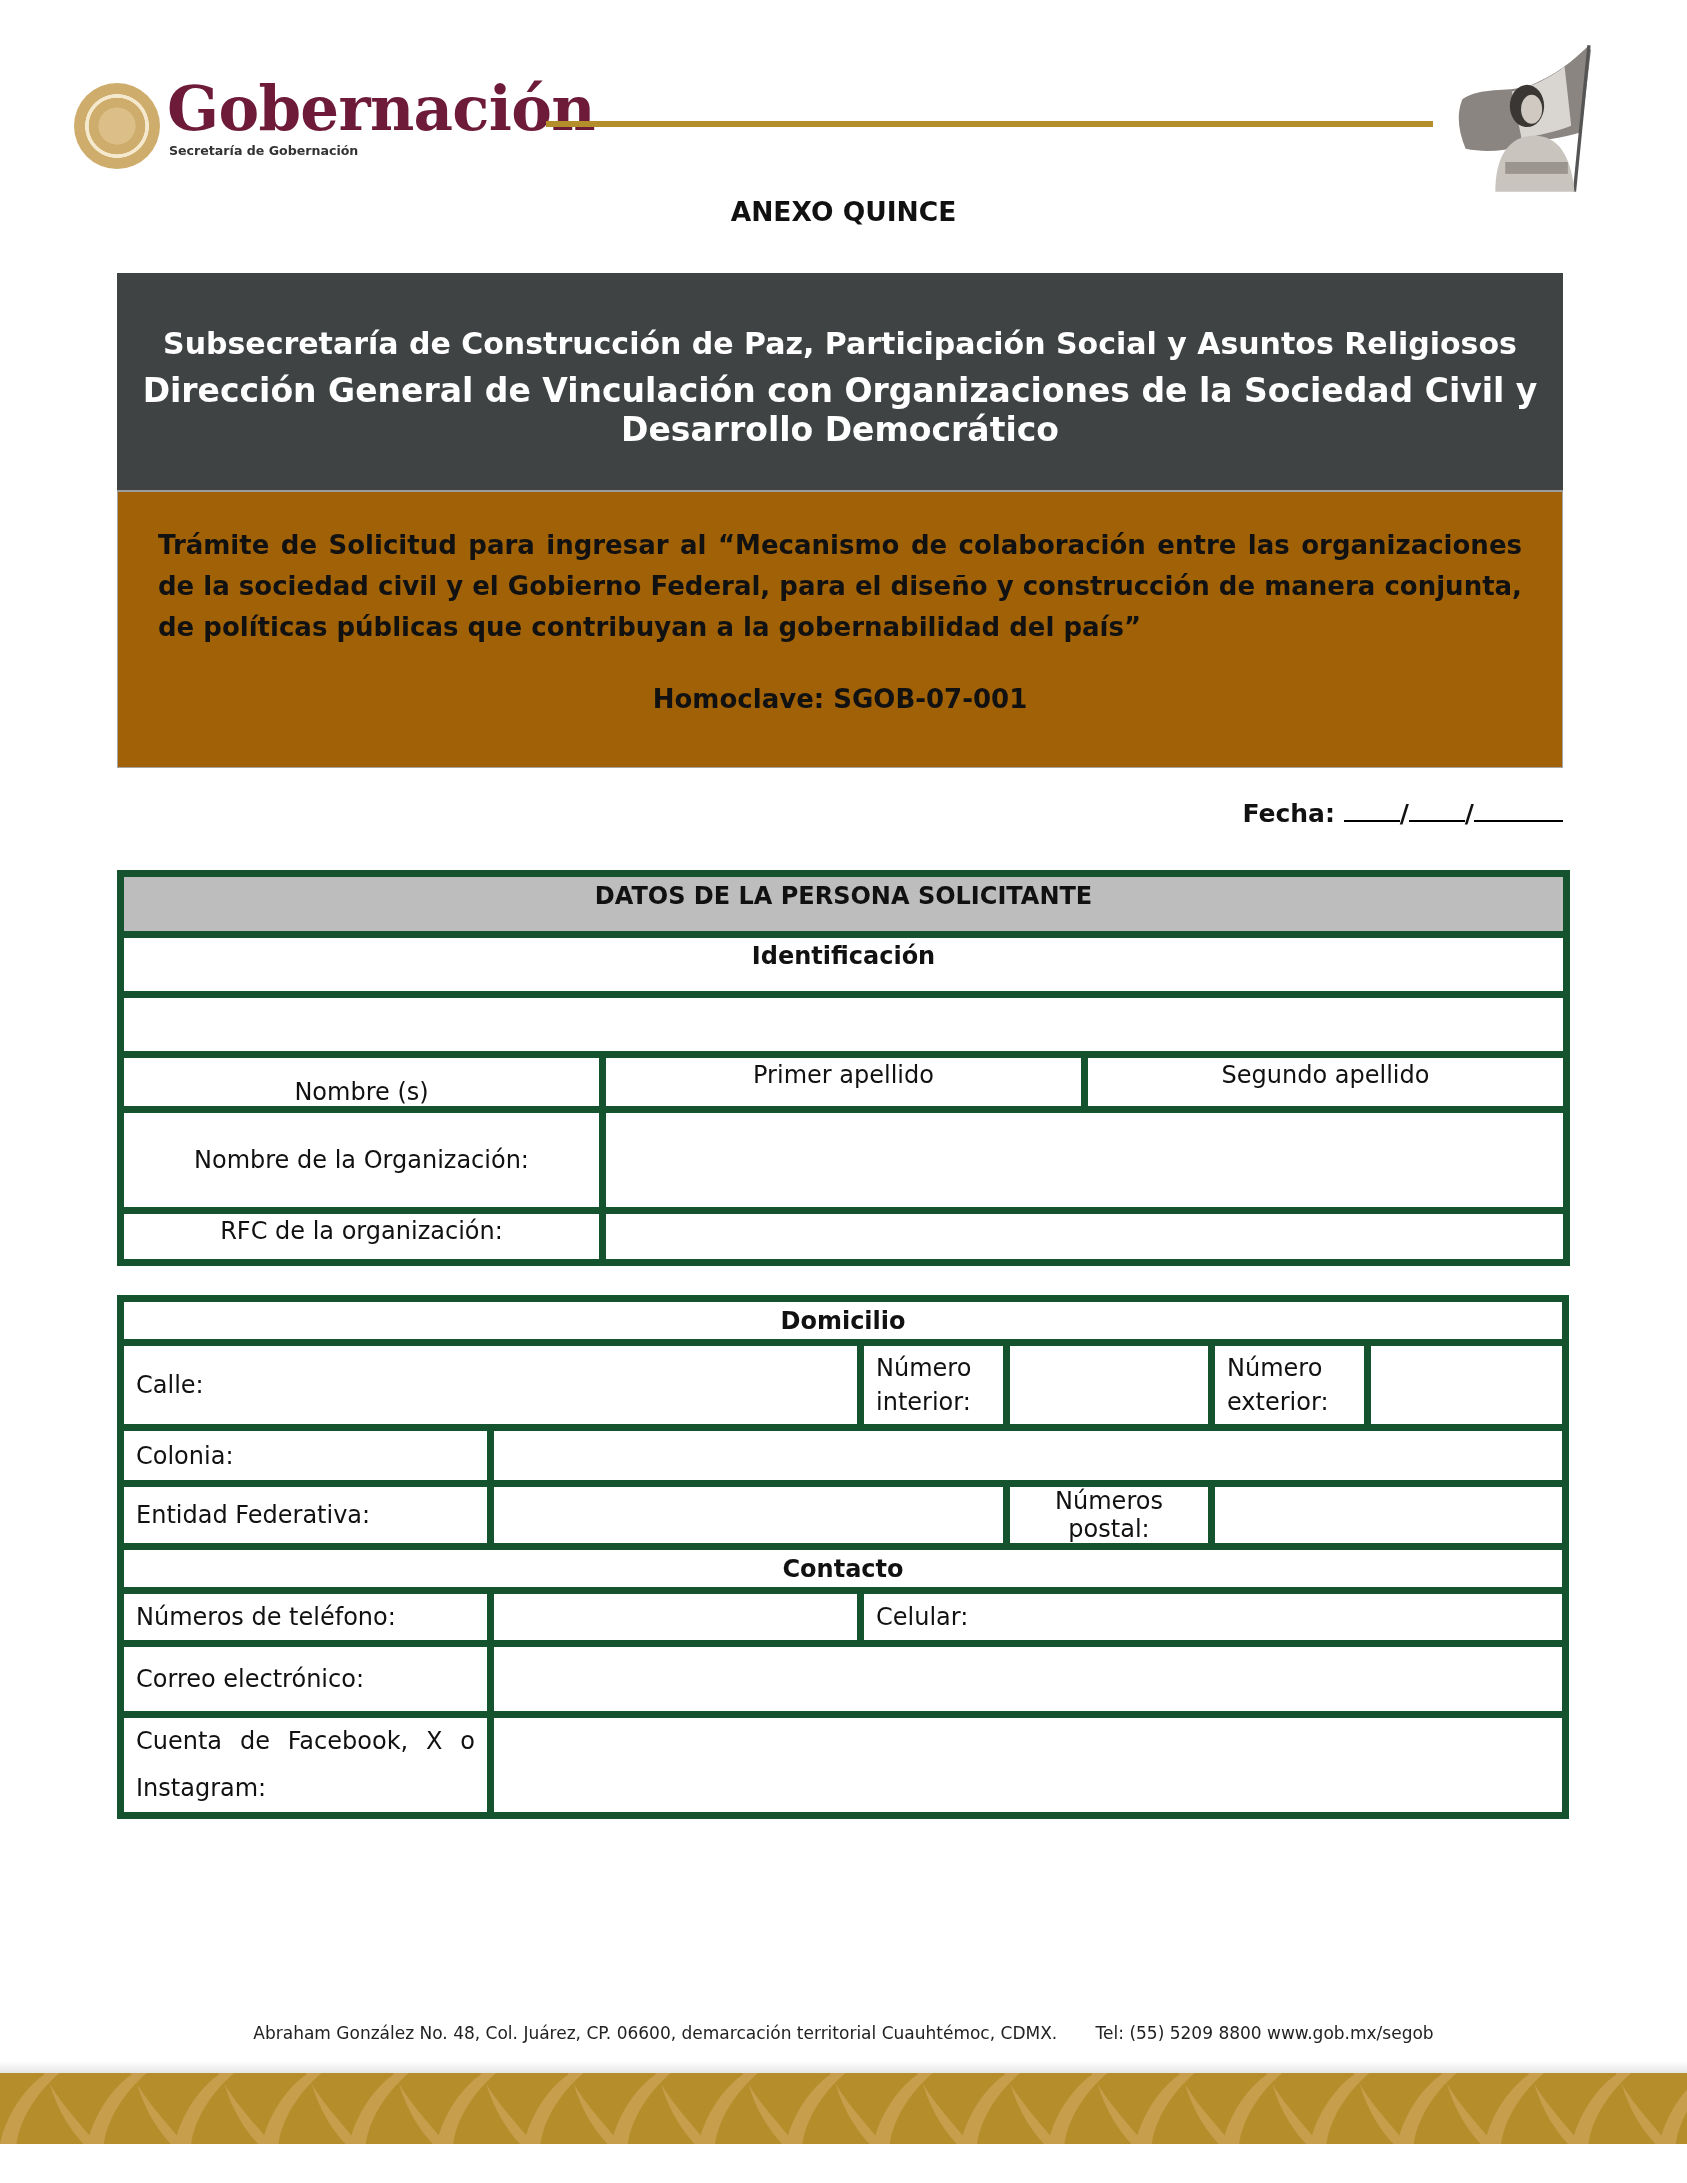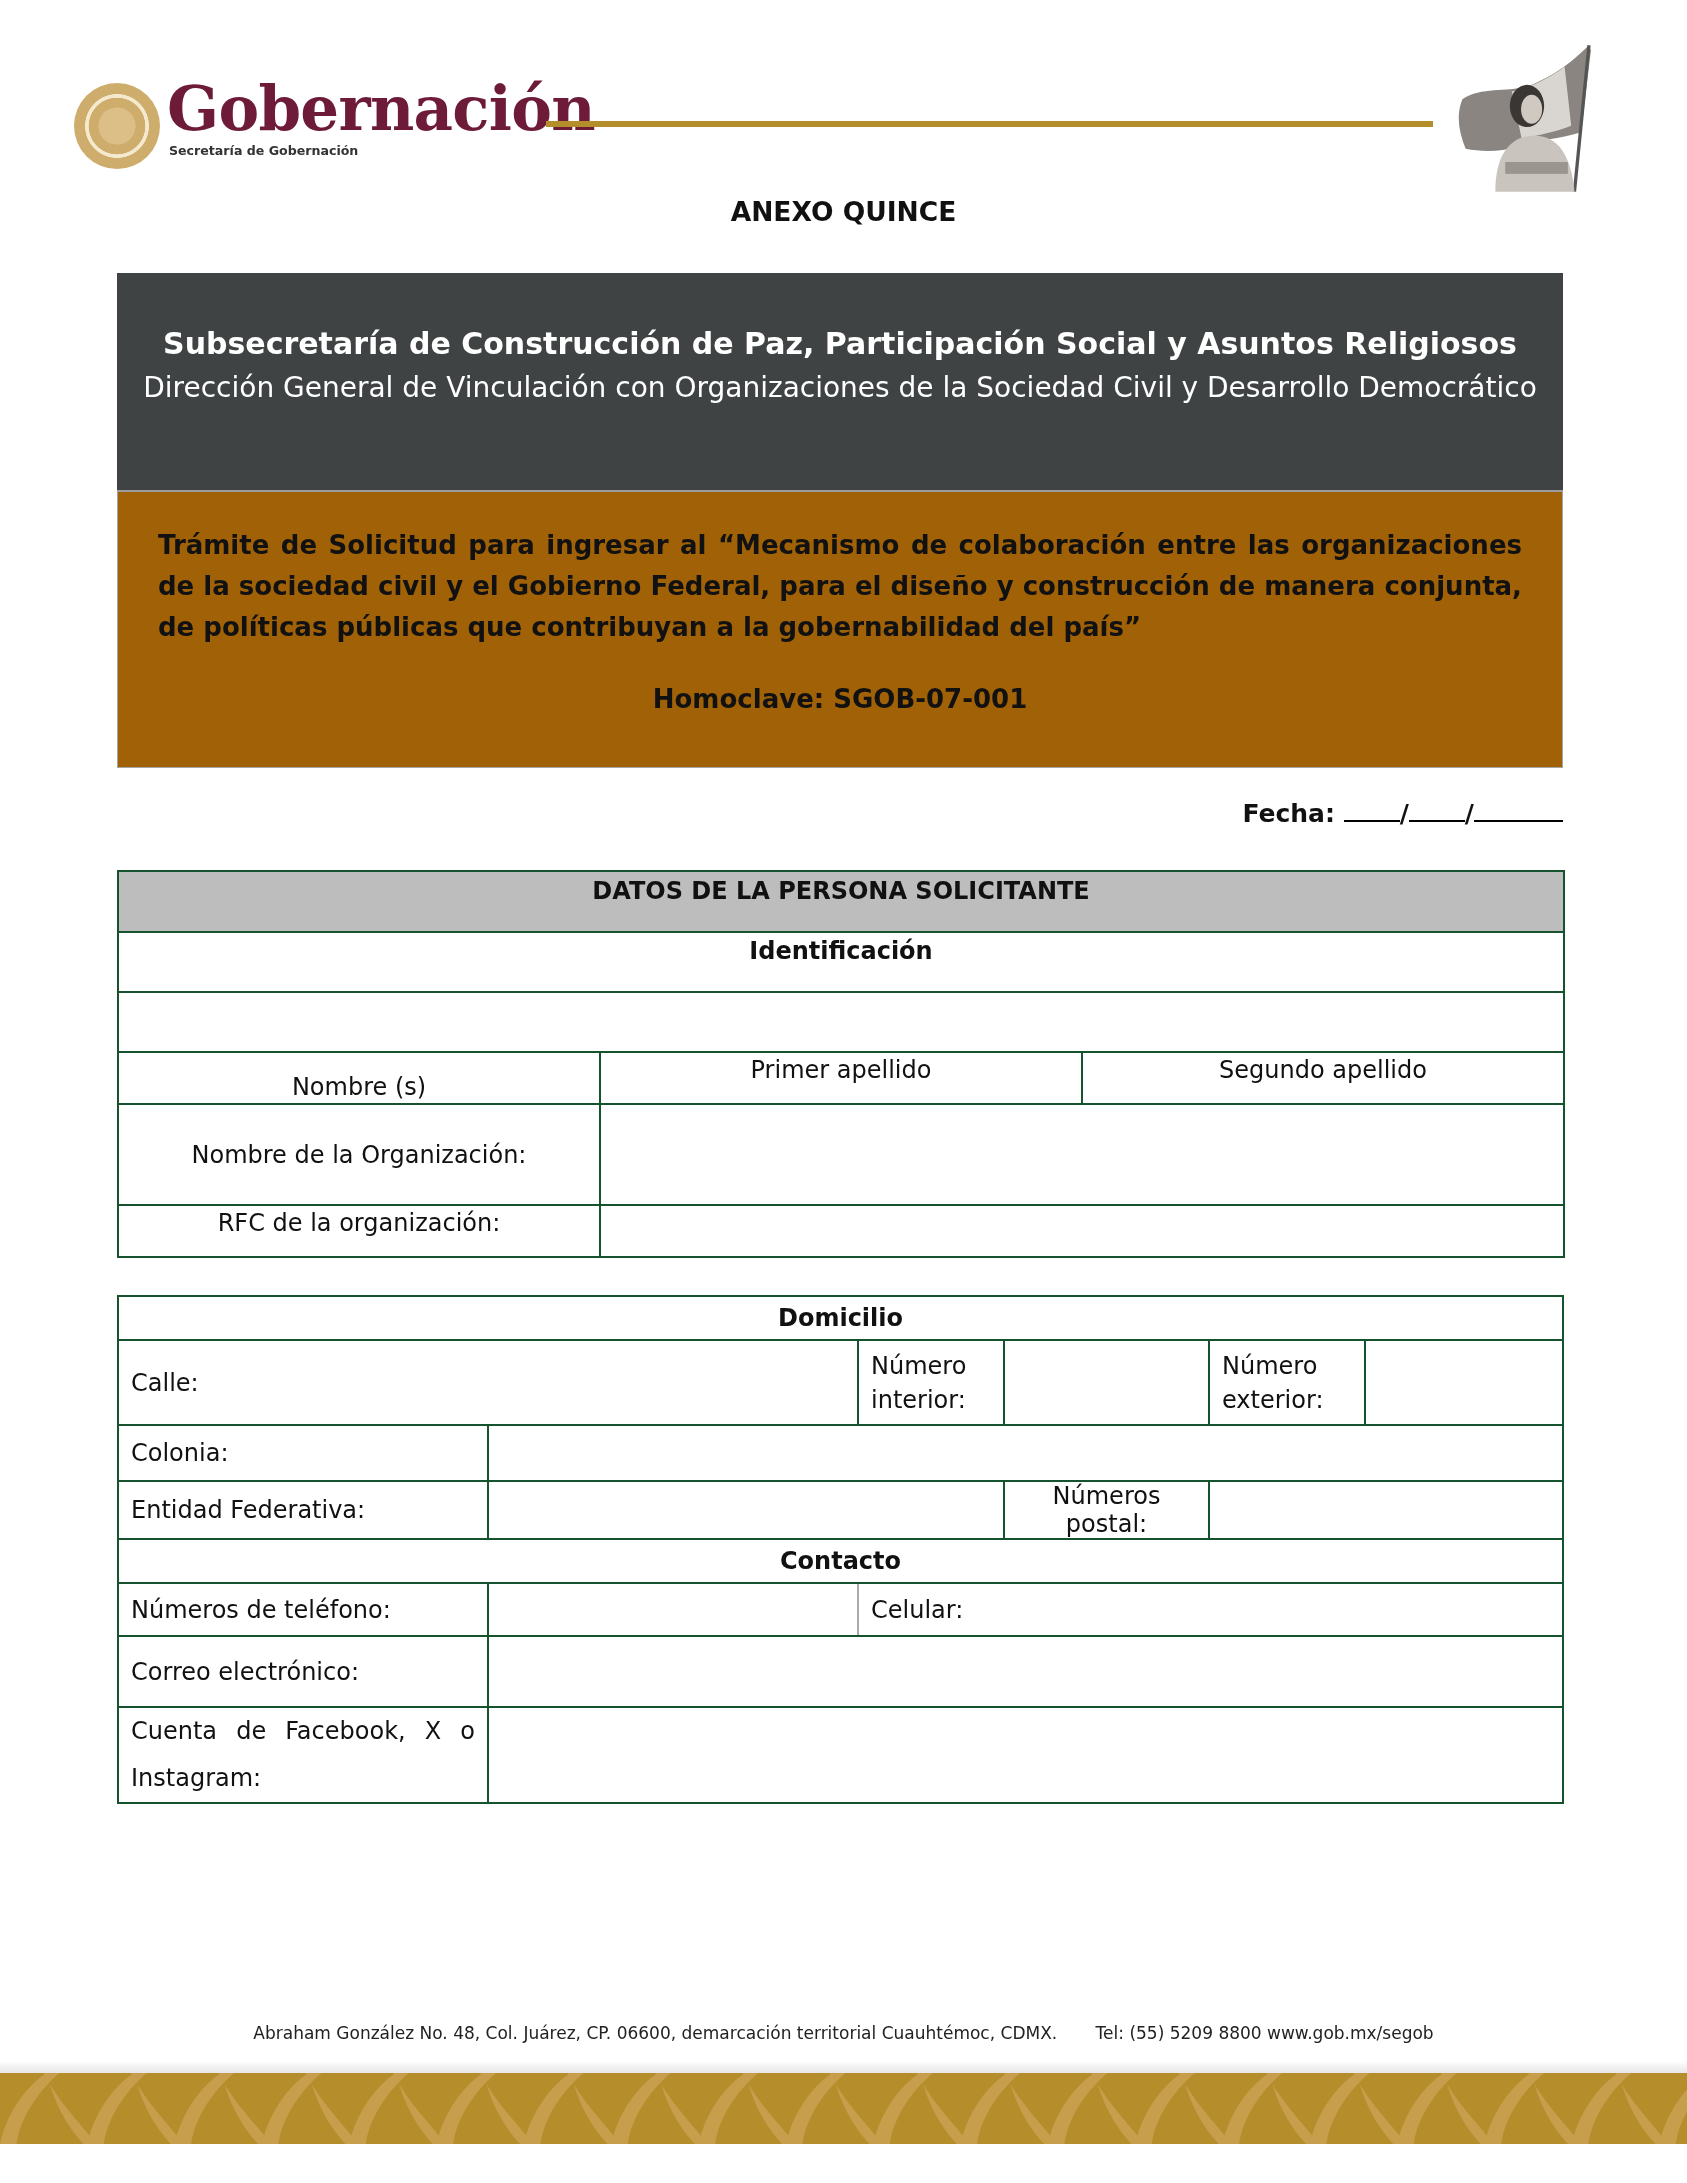--- a/index.html
+++ b/index.html
@@ -13,31 +13,31 @@
   #brand { left:167px; top:78px; font-family:"DejaVu Serif", "Liberation Serif", serif; font-weight:bold;
            font-size:61px; color:#6e1a39; letter-spacing:-0.7px; line-height:1; }
   #brand-sub { left:169px; top:143px; font-size:12.6px; font-weight:bold; color:#333; }
   #gold-line { left:546px; top:121px; width:887px; height:6px; background:#b38e2b; }
   #illus { left:1449px; top:40px; width:152px; height:155px; }
 
   #anexo { left:0; width:1687px; top:196px; text-align:center; font-size:26.5px; font-weight:bold; }
 
   #dark-box { left:117px; top:273px; width:1446px; height:218px; background:#3f4343; color:#fff; text-align:center; }
   #dark-title { position:absolute; left:0; right:0; top:53px; font-size:30px; font-weight:bold; }
-  #dark-sub { position:absolute; left:0; right:0; top:98px; font-size:28px; font-weight:normal; }
+  #dark-sub { position:absolute; left:0; right:0; top:98px; font-size:33px; font-weight:bold; }
 
   #gray-box { left:117px; top:490px; width:1444px; height:275px; background:#a16207; border:1.3px solid #a5a5a5; border-top:2.6px solid #9c9c9c; }
   #tramite { position:absolute; left:40px; right:40px; top:33px; font-size:26px; font-weight:bold; line-height:41px; text-align:justify; }
   #homoclave { position:absolute; left:0; right:0; top:192px; text-align:center; font-size:26px; font-weight:bold; }
 
   #fecha { right:124px; top:797px; font-size:25px; font-weight:bold; }
   #fecha .blank { display:inline-block; border-bottom:2.6px solid #000; height:22.5px; vertical-align:baseline; }
 
   table.form { position:absolute; left:117px; width:1446px; border-collapse:collapse; table-layout:fixed; }
-  table.form td { border:2px solid #14532d; font-size:24px; padding:0 12px; }
+  table.form td { border:7px solid #14532d; font-size:24px; padding:0 12px; }
   .hdr-gray { background:#bdbdbd; text-align:center; font-weight:bold; font-size:29px; }
   .hdr-white { text-align:center; font-weight:bold; font-size:29px; }
   .center { text-align:center; }
   .input-cell { background:#fff; }
 
   #footer-text { left:0; width:1687px; top:2023px; text-align:center; font-size:17px; color:#222; }
   #footer-text span { margin:0 16.5px; }
   #band-fade { left:0; top:2061px; width:1687px; height:12px; background:linear-gradient(#ffffff,#e6e6e6); }
   #band { left:0; top:2073px; width:1687px; height:71px; background:#b58d2b; overflow:hidden; }
 </style>

